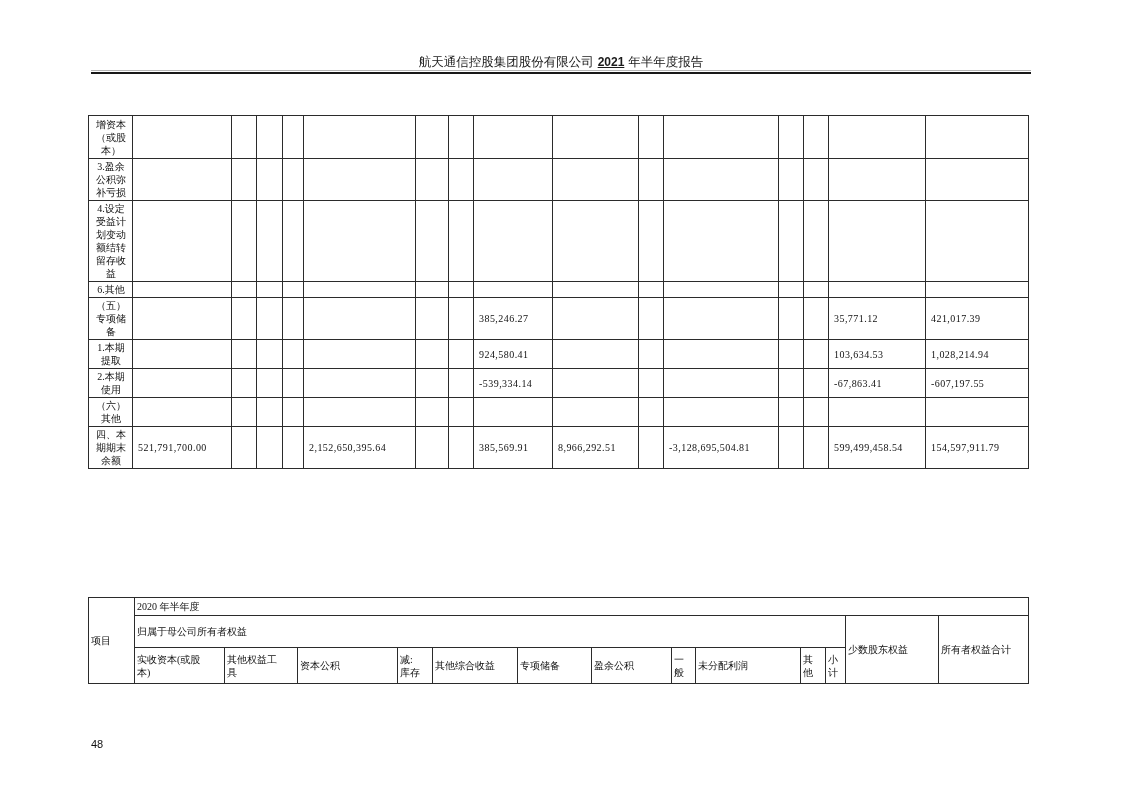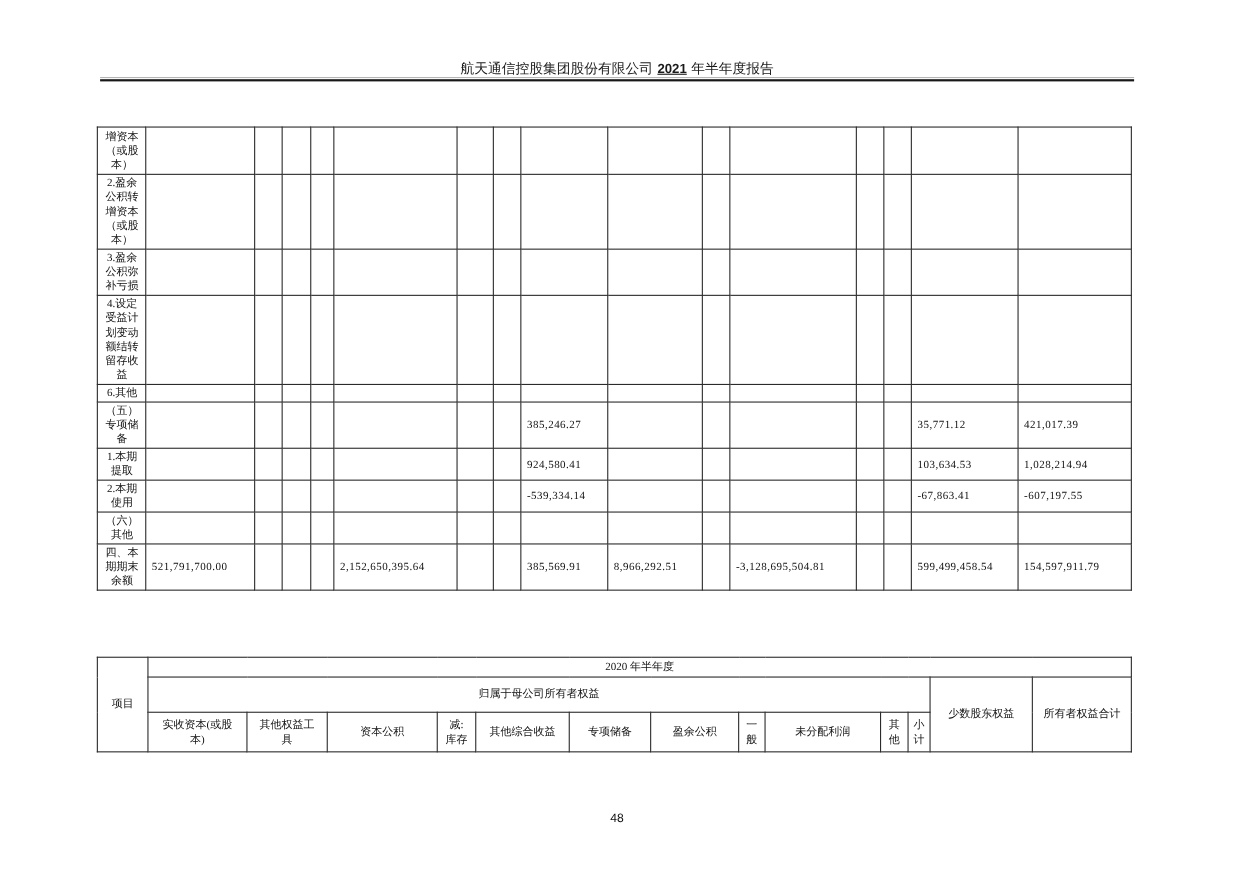--- a/index.html
+++ b/index.html
@@ -21,26 +21,26 @@
   }
   table{border-collapse:collapse;table-layout:fixed;position:absolute;background:#fff}
   td{
     border:1px solid #2b2b2b;font-size:10px;line-height:13px;
     padding:1px 2px;vertical-align:middle;overflow:hidden;
   }
   #t1{left:88px;top:115px;width:940px;border:1.5px solid #222}
   #t1 td.lbl{white-space:pre-line;text-align:center;padding:1px 2px 1px 3px}
   #t1 td.num{text-align:left;padding:1px 1px 1px 5px;letter-spacing:.45px;white-space:nowrap}
   #t2{left:88px;top:597px;width:940px;border:1.5px solid #222}
-  #t2 td{text-align:center;white-space:pre-line}
+  #t2 td{white-space:pre-line}
   #t2 tr.r1{height:18px}
   #t2 tr.r2{height:32px}
   #t2 tr.r3{height:36px}
   .pageno{
-    position:absolute;top:738px;left:91px;width:940px;text-align:center;
+    position:absolute;top:738px;left:91px;width:940px;text-align:left;
     font-size:11px;font-family:"Liberation Sans","DejaVu Sans",sans-serif;
   }
 </style>
 </head>
 <body>
 
 <div class="title">
   <span>航天通信控股集团股份有限公司</span><span class="yr">2021</span><span>年半年度报告</span>
 </div>
 <div class="rule"></div>
@@ -60,42 +60,20 @@
       <col style="width:25px">
       <col style="width:115px">
     <col style="width:25px">
       <col style="width:25px">
       <col style="width:97px">
       <col style="width:103px">
   </colgroup>
   <tbody id="t1body">
       <tr style="height: 43px;">
         <td class="lbl">增资本
-（或股
-本）</td>
-        <td class="num"></td>
-        <td class="num"></td>
-        <td class="num"></td>
-        <td class="num"></td>
-        <td class="num"></td>
-        <td class="num"></td>
-        <td class="num"></td>
-        <td class="num"></td>
-        <td class="num"></td>
-        <td class="num"></td>
-        <td class="num"></td>
-        <td class="num"></td>
-        <td class="num"></td>
-        <td class="num"></td>
-        <td class="num"></td>
-      </tr>
-      <tr style="height: 67px;">
-        <td class="lbl">2.盈余
-公积转
-增资本
 （或股
 本）</td>
         <td class="num"></td>
         <td class="num"></td>
         <td class="num"></td>
         <td class="num"></td>
         <td class="num"></td>
         <td class="num"></td>
         <td class="num"></td>
         <td class="num"></td>

